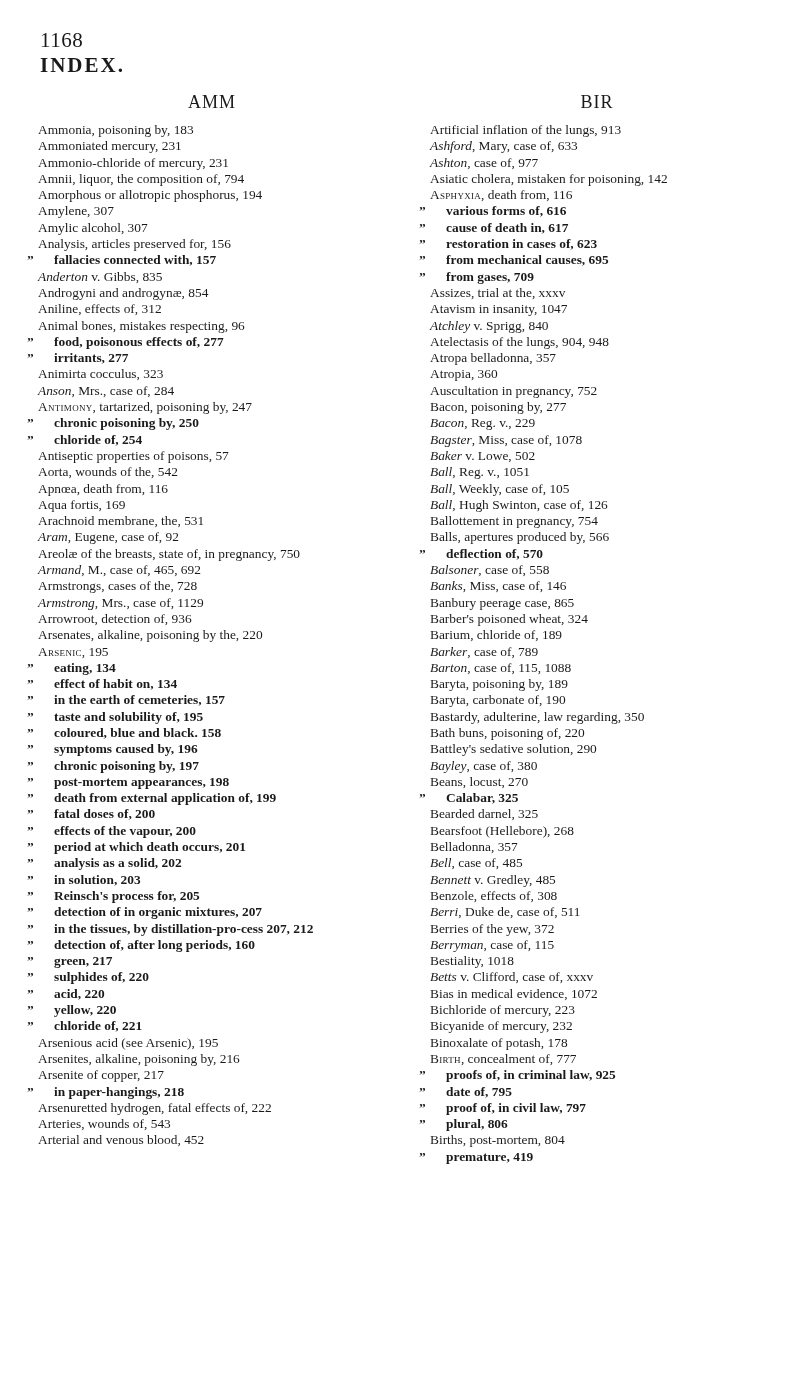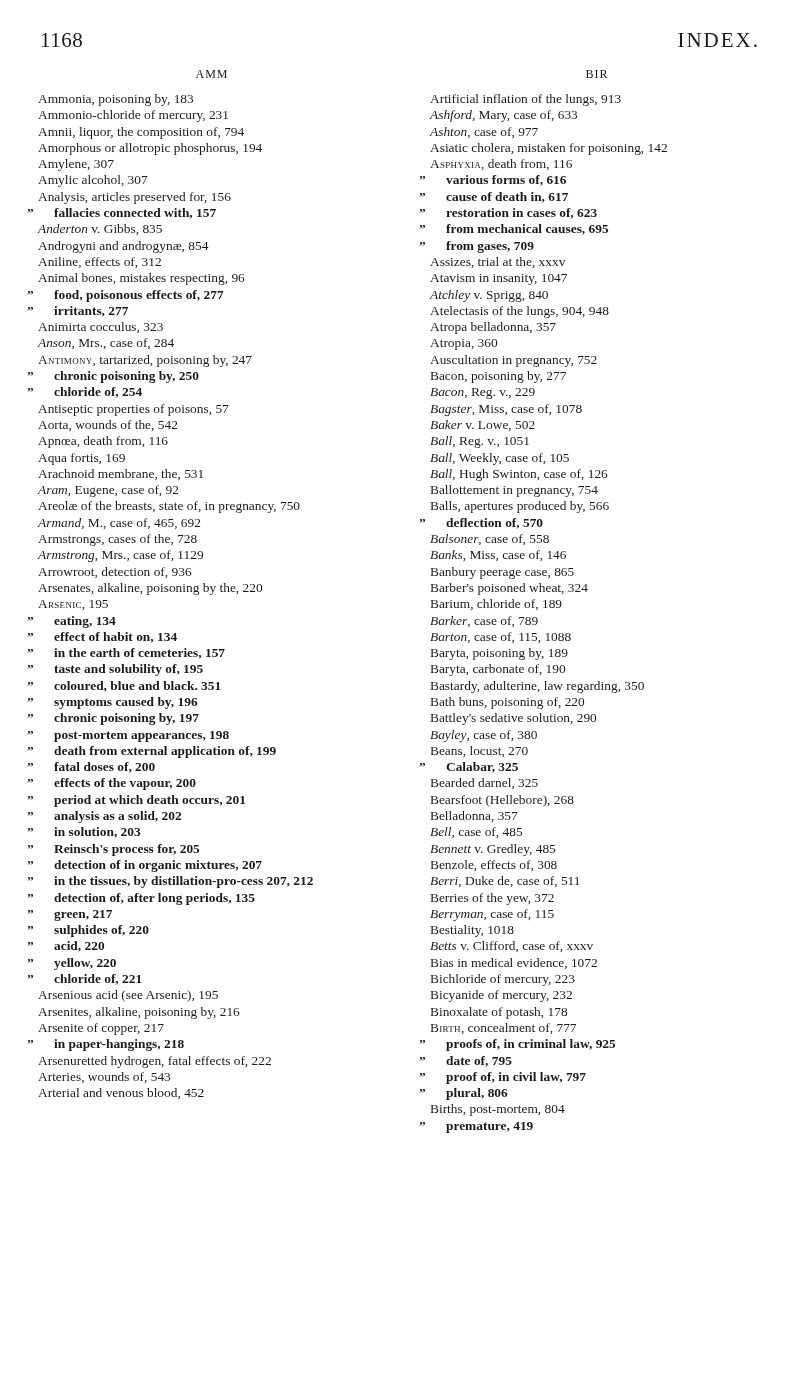--- a/index.html
+++ b/index.html
@@ -21,45 +21,47 @@
     padding: 28px 34px 20px 34px;
   }
   .page-header {
     display: flex;
     justify-content: space-between;
     align-items: baseline;
     font-size: 21px;
     letter-spacing: 0.5px;
     margin-bottom: 6px;
     padding: 0 6px;
+    flex-direction: column;
   }
   .page-header .folio {
     font-family: "Liberation Serif", serif;
   }
   .page-header .running-head {
     letter-spacing: 2px;
+    font-weight: bold;
   }
   .columns {
     display: flex;
     gap: 26px;
     margin-top: 14px;
   }
   .column {
     width: 352px;
     box-sizing: border-box;
   }
   .col-left {
     padding-left: 4px;
   }
   .col-right {
     padding-left: 18px;
   }
   .catchword {
     text-align: center;
-    font-size: 12px;
+    font-size: 18px;
     letter-spacing: 1px;
     margin-bottom: 9px;
   }
   ul.entries {
     list-style: none;
     margin: 0;
     padding: 0;
   }
   ul.entries li {
     font-size: 13.4px;
@@ -95,20 +97,21 @@
     <span class="folio">1168</span>
     <span class="running-head">INDEX.</span>
   </div>
 
   <div class="columns">
 
     <div class="column col-left">
       <div class="catchword">AMM</div>
       <ul class="entries" id="left-entries">
           <li><span>Ammonia, poisoning by, 183</span></li>
+          <li><span>Ammoniated mercury, 231</span></li>
           <li><span>Ammonio-chloride of mercury, 231</span></li>
           <li><span>Amnii, liquor, the composition of, 794</span></li>
           <li><span>Amorphous or allotropic phosphorus, 194</span></li>
           <li><span>Amylene, 307</span></li>
           <li><span>Amylic alcohol, 307</span></li>
           <li><span>Analysis, articles preserved for, 156</span></li>
           <li class="dash"><span class="dashmark">”</span><span>fallacies connected with, 157</span></li>
           <li><span><span class="it">Anderton</span> v. Gibbs, 835</span></li>
           <li><span>Androgyni and androgynæ, 854</span></li>
           <li><span>Aniline, effects of, 312</span></li>
@@ -130,34 +133,34 @@
           <li><span><span class="it">Armand</span>, M., case of, 465, 692</span></li>
           <li><span>Armstrongs, cases of the, 728</span></li>
           <li><span><span class="it">Armstrong</span>, Mrs., case of, 1129</span></li>
           <li><span>Arrowroot, detection of, 936</span></li>
           <li><span>Arsenates, alkaline, poisoning by the, 220</span></li>
           <li><span><span class="sc">Arsenic</span>, 195</span></li>
           <li class="dash"><span class="dashmark">”</span><span>eating, 134</span></li>
           <li class="dash"><span class="dashmark">”</span><span>effect of habit on, 134</span></li>
           <li class="dash"><span class="dashmark">”</span><span>in the earth of cemeteries, 157</span></li>
           <li class="dash"><span class="dashmark">”</span><span>taste and solubility of, 195</span></li>
-          <li class="dash"><span class="dashmark">”</span><span>coloured, blue and black. 351</span></li>
+          <li class="dash"><span class="dashmark">”</span><span>coloured, blue and black. 158</span></li>
           <li class="dash"><span class="dashmark">”</span><span>symptoms caused by, 196</span></li>
           <li class="dash"><span class="dashmark">”</span><span>chronic poisoning by, 197</span></li>
           <li class="dash"><span class="dashmark">”</span><span>post-mortem appearances, 198</span></li>
           <li class="dash"><span class="dashmark">”</span><span>death from external application of, 199</span></li>
           <li class="dash"><span class="dashmark">”</span><span>fatal doses of, 200</span></li>
           <li class="dash"><span class="dashmark">”</span><span>effects of the vapour, 200</span></li>
           <li class="dash"><span class="dashmark">”</span><span>period at which death occurs, 201</span></li>
           <li class="dash"><span class="dashmark">”</span><span>analysis as a solid, 202</span></li>
           <li class="dash"><span class="dashmark">”</span><span>in solution, 203</span></li>
           <li class="dash"><span class="dashmark">”</span><span>Reinsch's process for, 205</span></li>
           <li class="dash"><span class="dashmark">”</span><span>detection of in organic mixtures, 207</span></li>
           <li class="dash"><span class="dashmark">”</span><span>in the tissues, by distillation-pro-cess 207, 212</span></li>
-          <li class="dash"><span class="dashmark">”</span><span>detection of, after long periods, 135</span></li>
+          <li class="dash"><span class="dashmark">”</span><span>detection of, after long periods, 160</span></li>
           <li class="dash"><span class="dashmark">”</span><span>green, 217</span></li>
           <li class="dash"><span class="dashmark">”</span><span>sulphides of, 220</span></li>
           <li class="dash"><span class="dashmark">”</span><span>acid, 220</span></li>
           <li class="dash"><span class="dashmark">”</span><span>yellow, 220</span></li>
           <li class="dash"><span class="dashmark">”</span><span>chloride of, 221</span></li>
           <li><span>Arsenious acid (see Arsenic), 195</span></li>
           <li><span>Arsenites, alkaline, poisoning by, 216</span></li>
           <li><span>Arsenite of copper, 217</span></li>
           <li class="dash"><span class="dashmark">”</span><span>in paper-hangings, 218</span></li>
           <li><span>Arsenuretted hydrogen, fatal effects of, 222</span></li>

